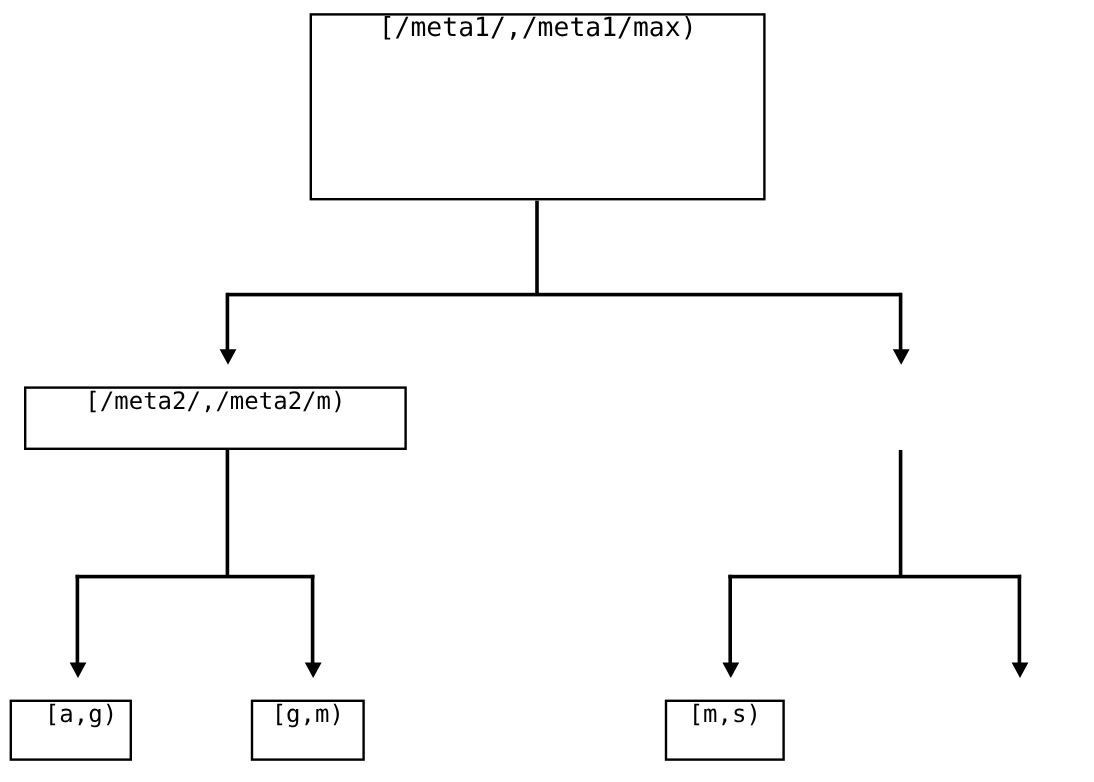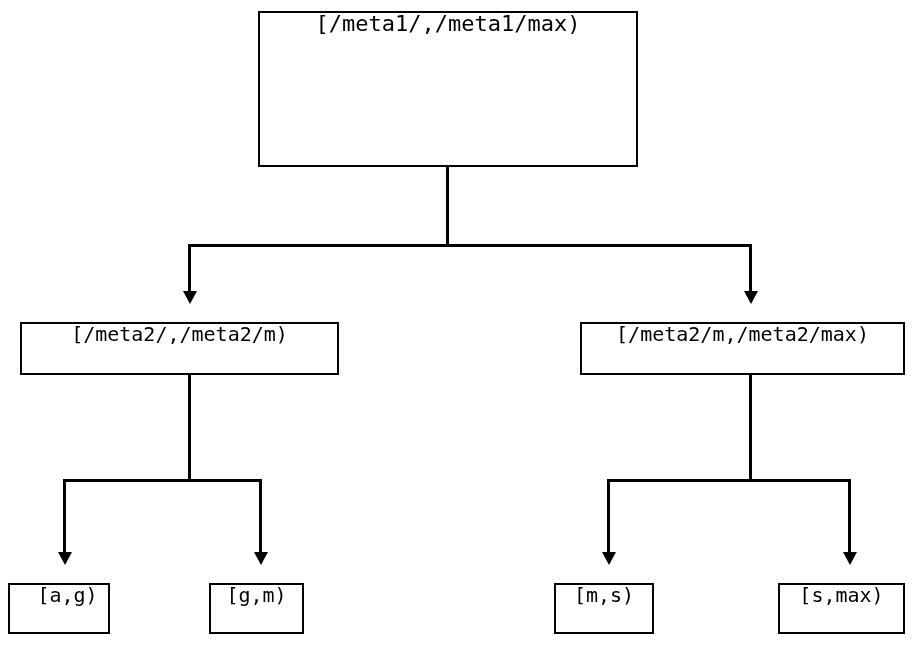--- a/index.html
+++ b/index.html
@@ -163,33 +163,27 @@
   <div class="arrowhead" id="arrow-leaf-smax"></div>
 
   <div class="node-box" id="node-root">
     <span class="node-label">[/meta1/,/meta1/max)</span>
   </div>
 
   <div class="node-box" id="node-meta2-low">
     <span class="node-label">[/meta2/,/meta2/m)</span>
   </div>
 
-  <div class="node-box" id="node-meta2-high">
-    <span class="node-label">[/meta2/m,/meta2/max)</span>
-  </div>
 
   <div class="node-box" id="node-leaf-ag">
     <span class="node-label">[a,g)</span>
   </div>
 
   <div class="node-box" id="node-leaf-gm">
     <span class="node-label">[g,m)</span>
   </div>
 
   <div class="node-box" id="node-leaf-ms">
     <span class="node-label">[m,s)</span>
   </div>
 
-  <div class="node-box" id="node-leaf-smax">
-    <span class="node-label">[s,max)</span>
-  </div>
 
 </div>
 
 </body></html>

